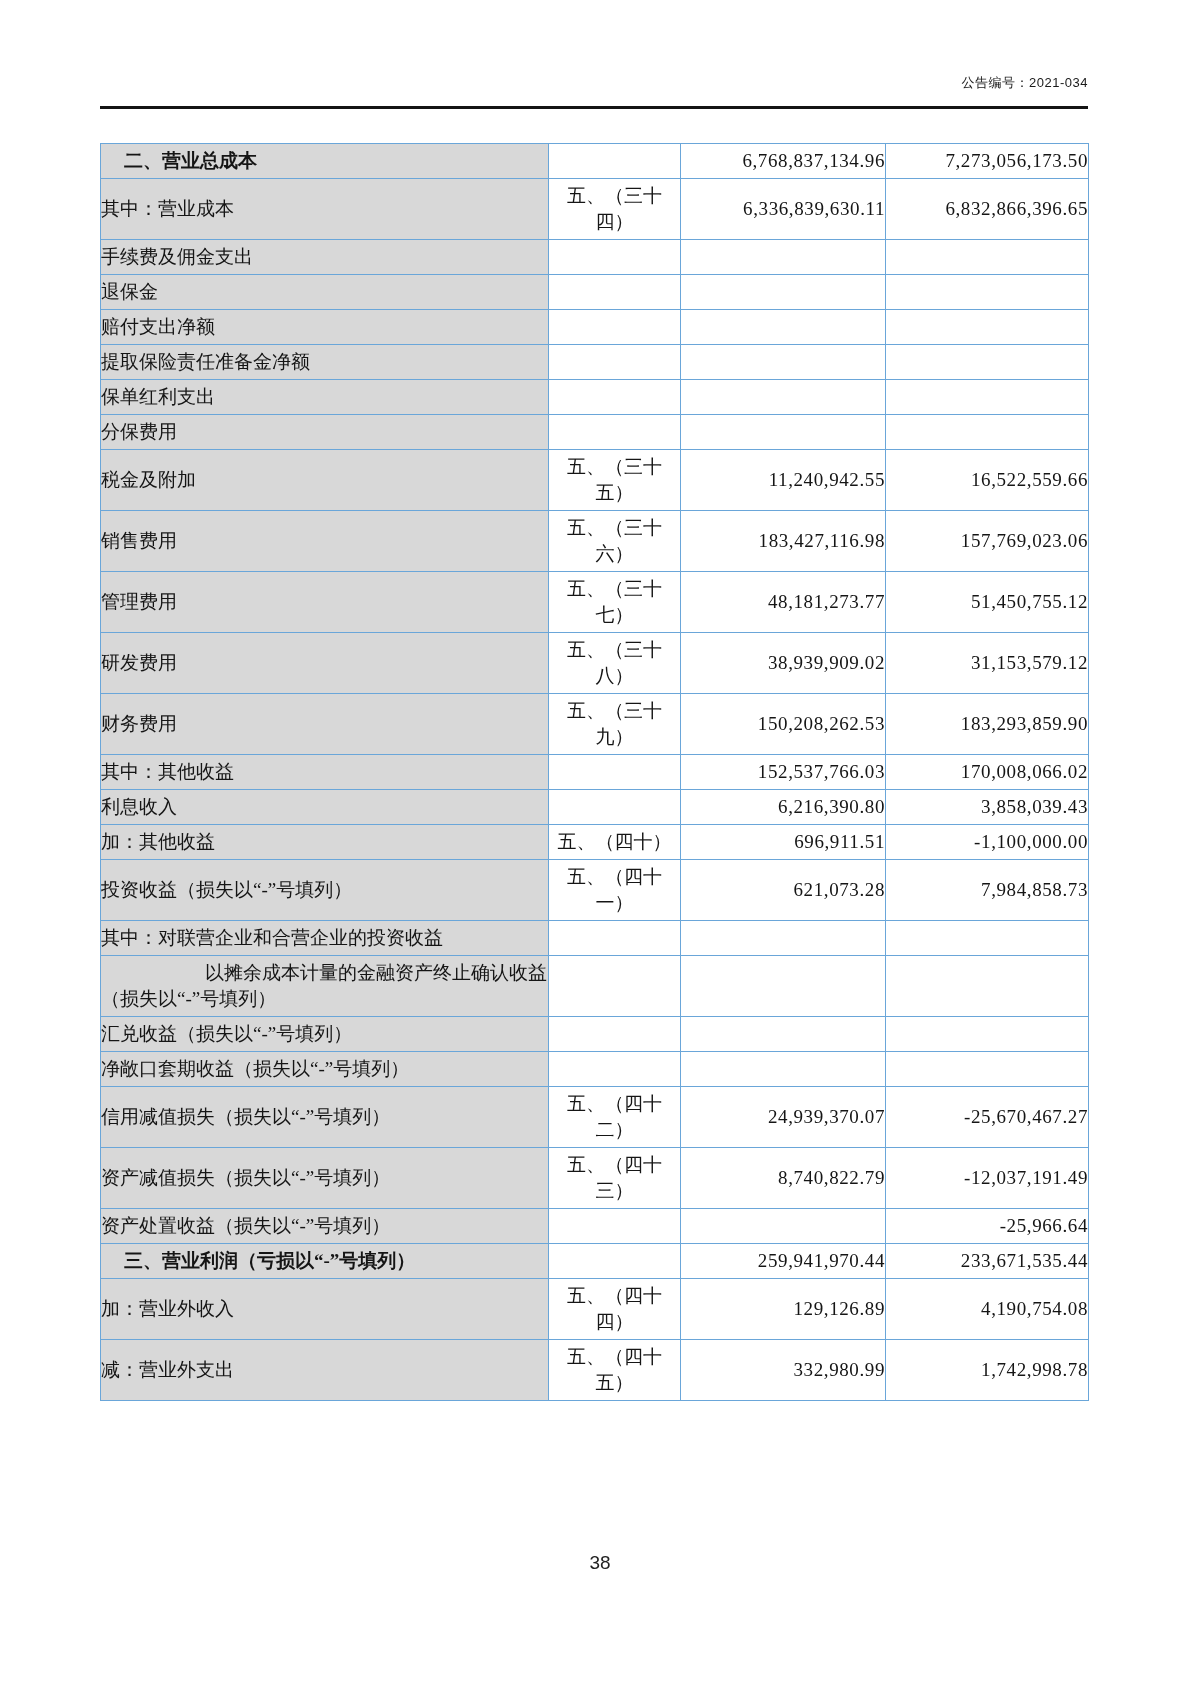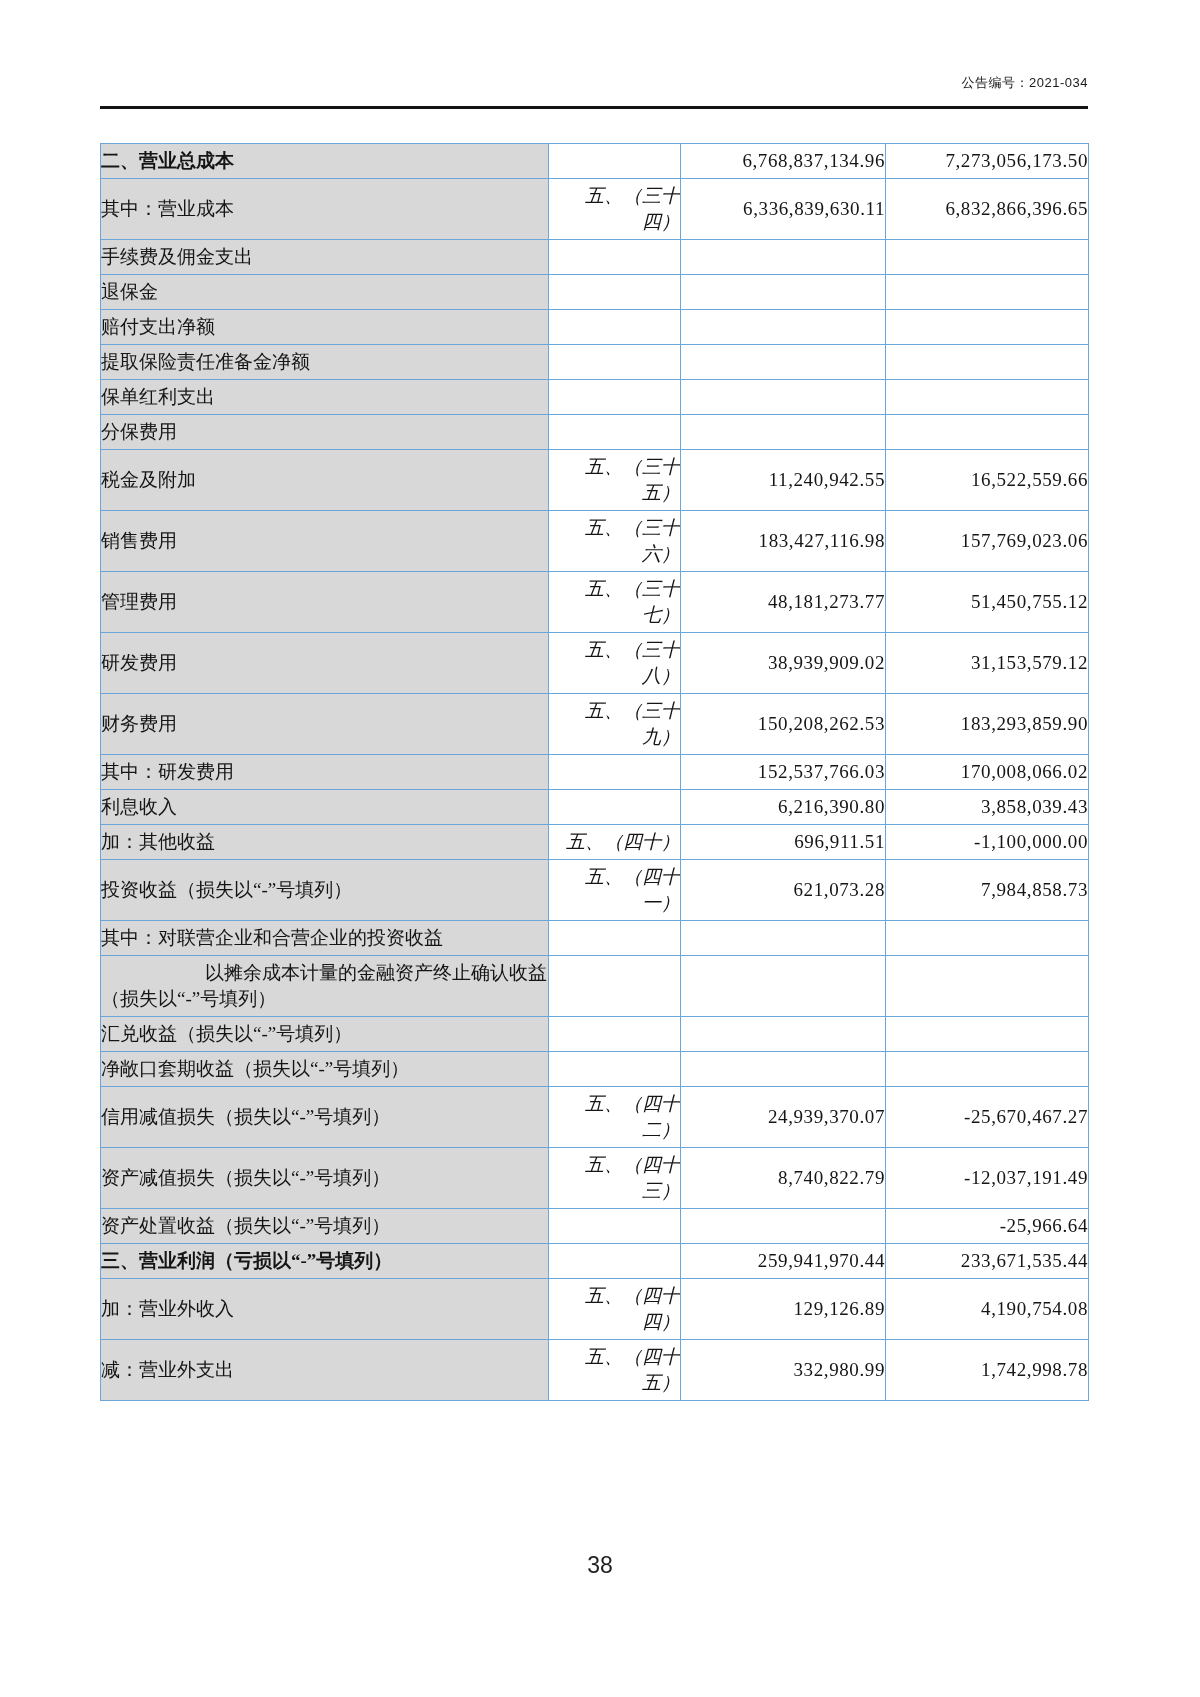--- a/index.html
+++ b/index.html
@@ -27,32 +27,32 @@
     border-collapse:collapse;table-layout:fixed;
   }
   table.fin td{
     border:1px solid var(--border);
     vertical-align:middle;
     font-size:19px;line-height:26px;
     padding:4px 0;
     overflow:hidden;
   }
   td.c-label{background:var(--labelBg);padding-right:6px;}
-  td.c-note{text-align:right;padding-left:8px;padding-right:8px;font-style:italic;}
+  td.c-note{text-align:center;padding-left:8px;padding-right:8px;}
   td.c-num{text-align:right;padding-right:12px;letter-spacing:.6px;white-space:nowrap;}
-  tr.bold td.c-label{font-weight:bold;}
+  tr.bold td.c-label{font-weight:bold;padding-left:23px;}
   .ind0{padding-left:14px;}
   .ind1{padding-left:56px;}
   .ind2{padding-left:72px;}
   .ind3{padding-left:128px;margin-left:38px;}
   .hang{padding-left:12px;text-indent:104px;}
   .page-number{
     position:absolute;left:0;top:1552px;width:1200px;text-align:center;
     font-family:"Liberation Sans","DejaVu Sans",sans-serif;
-    font-size:23px;font-weight:500;color:#222;
+    font-size:19px;font-weight:500;color:#222;
   }
 </style>
 </head>
 <body>
 
 <div class="doc-header">
   <span>公告编号：2021-034</span>
 </div>
 <div class="header-rule"></div>
 
@@ -136,21 +136,21 @@
         <td class="c-num">38,939,909.02</td>
         <td class="c-num">31,153,579.12</td>
       </tr>
       <tr>
         <td class="c-label ind2">财务费用</td>
         <td class="c-note">五、（三十九）</td>
         <td class="c-num">150,208,262.53</td>
         <td class="c-num">183,293,859.90</td>
       </tr>
       <tr>
-        <td class="c-label ind2">其中：研发费用</td>
+        <td class="c-label ind2">其中：其他收益</td>
         <td class="c-note"></td>
         <td class="c-num">152,537,766.03</td>
         <td class="c-num">170,008,066.02</td>
       </tr>
       <tr>
         <td class="c-label ind3">利息收入</td>
         <td class="c-note"></td>
         <td class="c-num">6,216,390.80</td>
         <td class="c-num">3,858,039.43</td>
       </tr>

